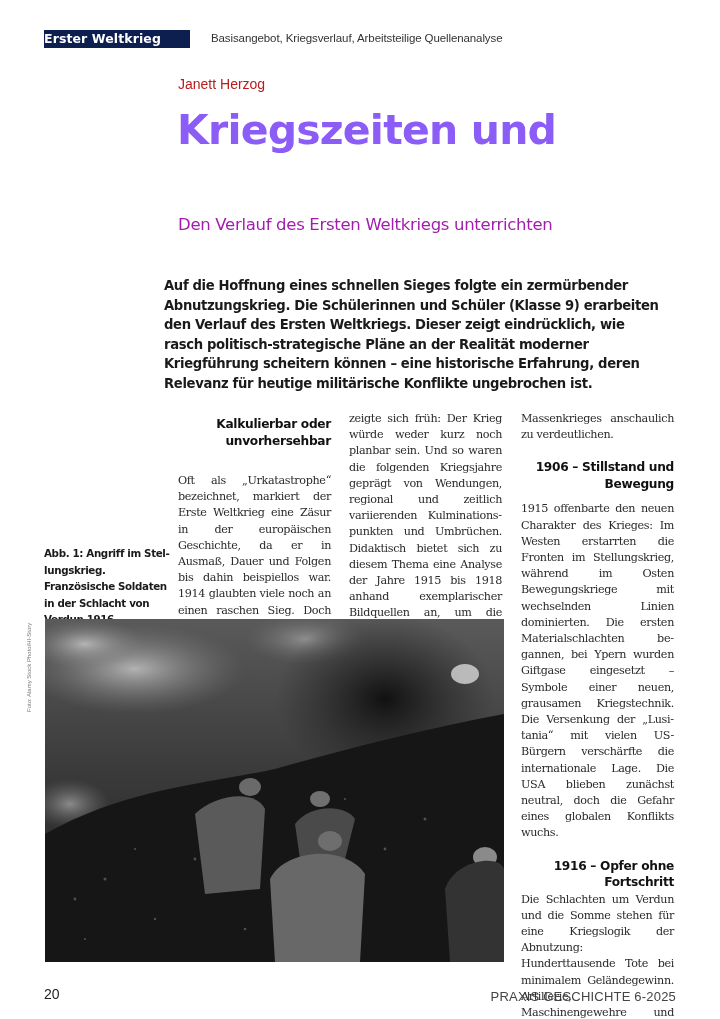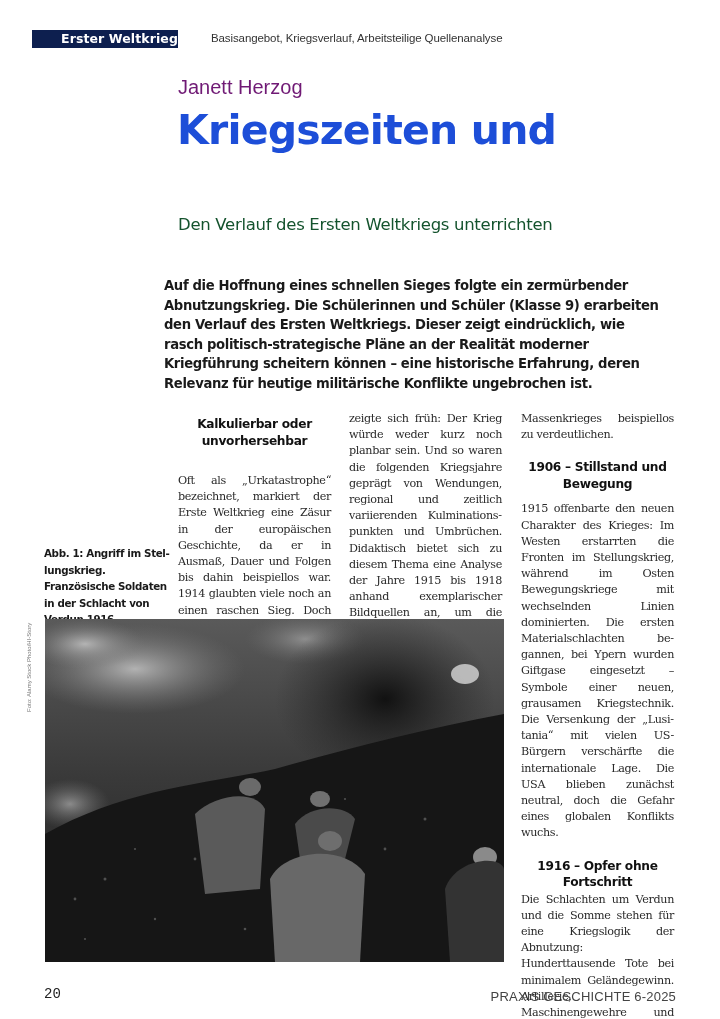--- a/index.html
+++ b/index.html
@@ -1,55 +1,55 @@
 <!DOCTYPE html>
 <html><head>
 <meta charset="utf-8">
 <style>
   * { margin: 0; padding: 0; box-sizing: border-box; }
   html, body { width: 720px; height: 1019px; background: #ffffff; overflow: hidden; }
   body { position: relative; font-family: "Liberation Sans", sans-serif; color: #1a1a1a; }
 
   .header-tag {
-    position: absolute; left: 32px; top: 30px; width: 146px; height: 18px;
+    position: absolute; left: 44px; top: 30px; width: 146px; height: 18px;
     background: #0d1f4f; color: #ffffff; font-family: "DejaVu Sans", sans-serif;
-    font-weight: bold; font-size: 12.5px; line-height: 18px; text-align: right;
+    font-weight: bold; font-size: 12.5px; line-height: 18px; text-align: left;
     letter-spacing: 0.1px;
   }
   .header-sub {
     position: absolute; left: 199px; top: 32px; font-size: 11.5px; color: #333333;
     font-family: "Liberation Sans", sans-serif; letter-spacing: -0.1px; padding-left: 12px;
   }
   .author {
-    position: absolute; left: 178px; top: 76px; font-size: 20px; color: #701a75;
+    position: absolute; left: 178px; top: 76px; font-size: 14px; color: #b91c1c;
     font-family: "Liberation Sans", sans-serif;
   }
   .title {
     position: absolute; left: 177px; top: 104px; width: 500px;
     font-family: "DejaVu Sans", sans-serif; font-weight: bold; font-size: 41px;
-    line-height: 52px; color: #1d4ed8; letter-spacing: -0.8px;
+    line-height: 52px; color: #8b5cf6; letter-spacing: -0.8px;
   }
   .subtitle {
     position: absolute; left: 178px; top: 215px; font-family: "DejaVu Sans", sans-serif;
-    font-size: 16.5px; color: #14532d; letter-spacing: -0.3px;
+    font-size: 16.5px; color: #a21caf; letter-spacing: -0.3px;
   }
   .lead {
     position: absolute; left: 164px; top: 276px; width: 500px;
     font-family: "DejaVu Sans", sans-serif; font-weight: bold; font-size: 13.2px;
     line-height: 19.6px; color: #1a1a1a; letter-spacing: -0.35px;
   }
 
   .col { position: absolute; width: 153px; font-family: "DejaVu Serif", serif;
     font-size: 11.2px; line-height: 16.2px; color: #2a2a2a; text-align: justify;
     hyphens: manual; letter-spacing: -0.35px; }
   .col1 { left: 178px; top: 416px; }
   .col2 { left: 349px; top: 411px; }
   .col3 { left: 521px; top: 411px; }
   .col h3 { font-family: "DejaVu Sans", sans-serif; font-weight: bold; font-size: 12.2px;
-    line-height: 16.5px; color: #111111; text-align: center; letter-spacing: -0.3px; }
+    line-height: 16.5px; color: #111111; text-align: right; letter-spacing: -0.3px; }
   .col p { margin: 0; }
   .col1 h3 { margin-bottom: 24px; }
   .col3 .h-1915 { margin-top: 16px; margin-bottom: 9px; }
   .col3 .h-1916 { margin-top: 16px; margin-bottom: 1px; }
 
   .caption {
     position: absolute; left: 44px; top: 545px; width: 128px;
     font-family: "DejaVu Sans", sans-serif; font-weight: bold; font-size: 10.3px;
     line-height: 16.5px; color: #1a1a1a; letter-spacing: -0.35px;
   }
@@ -58,21 +58,21 @@
     transform-origin: left top; font-size: 6px; color: #777777; white-space: nowrap;
     font-family: "Liberation Sans", sans-serif;
   }
   .photo {
     position: absolute; left: 45px; top: 619px; width: 459px; height: 343px;
     overflow: hidden; background: #2b2b2b;
   }
   .photo svg { display: block; width: 100%; height: 100%; }
 
   .footer-page {
-    position: absolute; left: 44px; top: 986px; font-family: Liberation Mono, monospace;
+    position: absolute; left: 44px; top: 986px; font-family: Liberation Sans, sans-serif;
     font-size: 14px; color: #222222;
   }
   .footer-mag {
     position: absolute; right: 44px; top: 989px; font-family: "Liberation Sans", sans-serif;
     font-size: 13px; color: #444444; letter-spacing: 0.2px;
   }
 </style>
 </head>
 <body>
 
@@ -92,21 +92,21 @@
 <div class="col col1">
   <h3>Kalkulierbar oder unvorhersehbar</h3>
   <p>Oft als „Urkatastrophe“ bezeich­net, markiert der Erste Welt­krieg eine Zäsur in der europä­ischen Geschichte, da er in Ausmaß, Dauer und Folgen bis dahin beispiellos war. 1914 glaubten viele noch an einen raschen Sieg. Doch mit dem Scheitern des Schlieffen-Plans</p>
 </div>
 
 <div class="col col2">
   <p>zeigte sich früh: Der Krieg wür­de weder kurz noch planbar sein. Und so waren die folgen­den Kriegsjahre geprägt von Wendungen, regional und zeit­lich variierenden Kulminations­punkten und Umbrüchen. Di­daktisch bietet sich zu diesem Thema eine Analyse der Jahre 1915 bis 1918 anhand exempla­rischer Bildquellen an, um die Dynamik und die Eskalations­momente des industrialisierten</p>
 </div>
 
 <div class="col col3">
-  <p>Massenkrieges beispiellos zu verdeutlichen.</p>
+  <p>Massenkrieges anschaulich zu verdeutlichen.</p>
   <h3 class="h-1915">1906 – Stillstand und Bewegung</h3>
   <p>1915 offenbarte den neuen Cha­rakter des Krieges: Im Westen erstarrten die Fronten im Stel­lungskrieg, während im Osten Bewegungskriege mit wechseln­den Linien dominierten. Die ersten Materialschlachten be­gannen, bei Ypern wurden Gift­gase eingesetzt – Symbole einer neuen, grausamen Kriegstech­nik. Die Versenkung der „Lusi­tania“ mit vielen US-Bürgern verschärfte die internationale Lage. Die USA blieben zunächst neutral, doch die Gefahr eines globalen Konflikts wuchs.</p>
   <h3 class="h-1916">1916 – Opfer ohne Fortschritt</h3>
   <p>Die Schlachten um Verdun und die Somme stehen für eine Kriegslogik der Abnutzung: Hunderttausende Tote bei mini­malem Geländegewinn. Artille­rie, Maschinengewehre und Granaten verwandelten den Krieg in ein industrielles Töten. Ressourcen und Durchhaltever­mögen wurden entscheidend. Für Soldaten und Zivilisten wuchs die physische und psy-</p>
 </div>
 
 <div class="caption">Abb. 1: Angriff im Stel­lungskrieg. Französische Soldaten in der Schlacht von Verdun 1916.</div>
 <div class="photo-credit">Foto: Alamy Stock Photo/HI-Story</div>
 
 <div class="photo">

